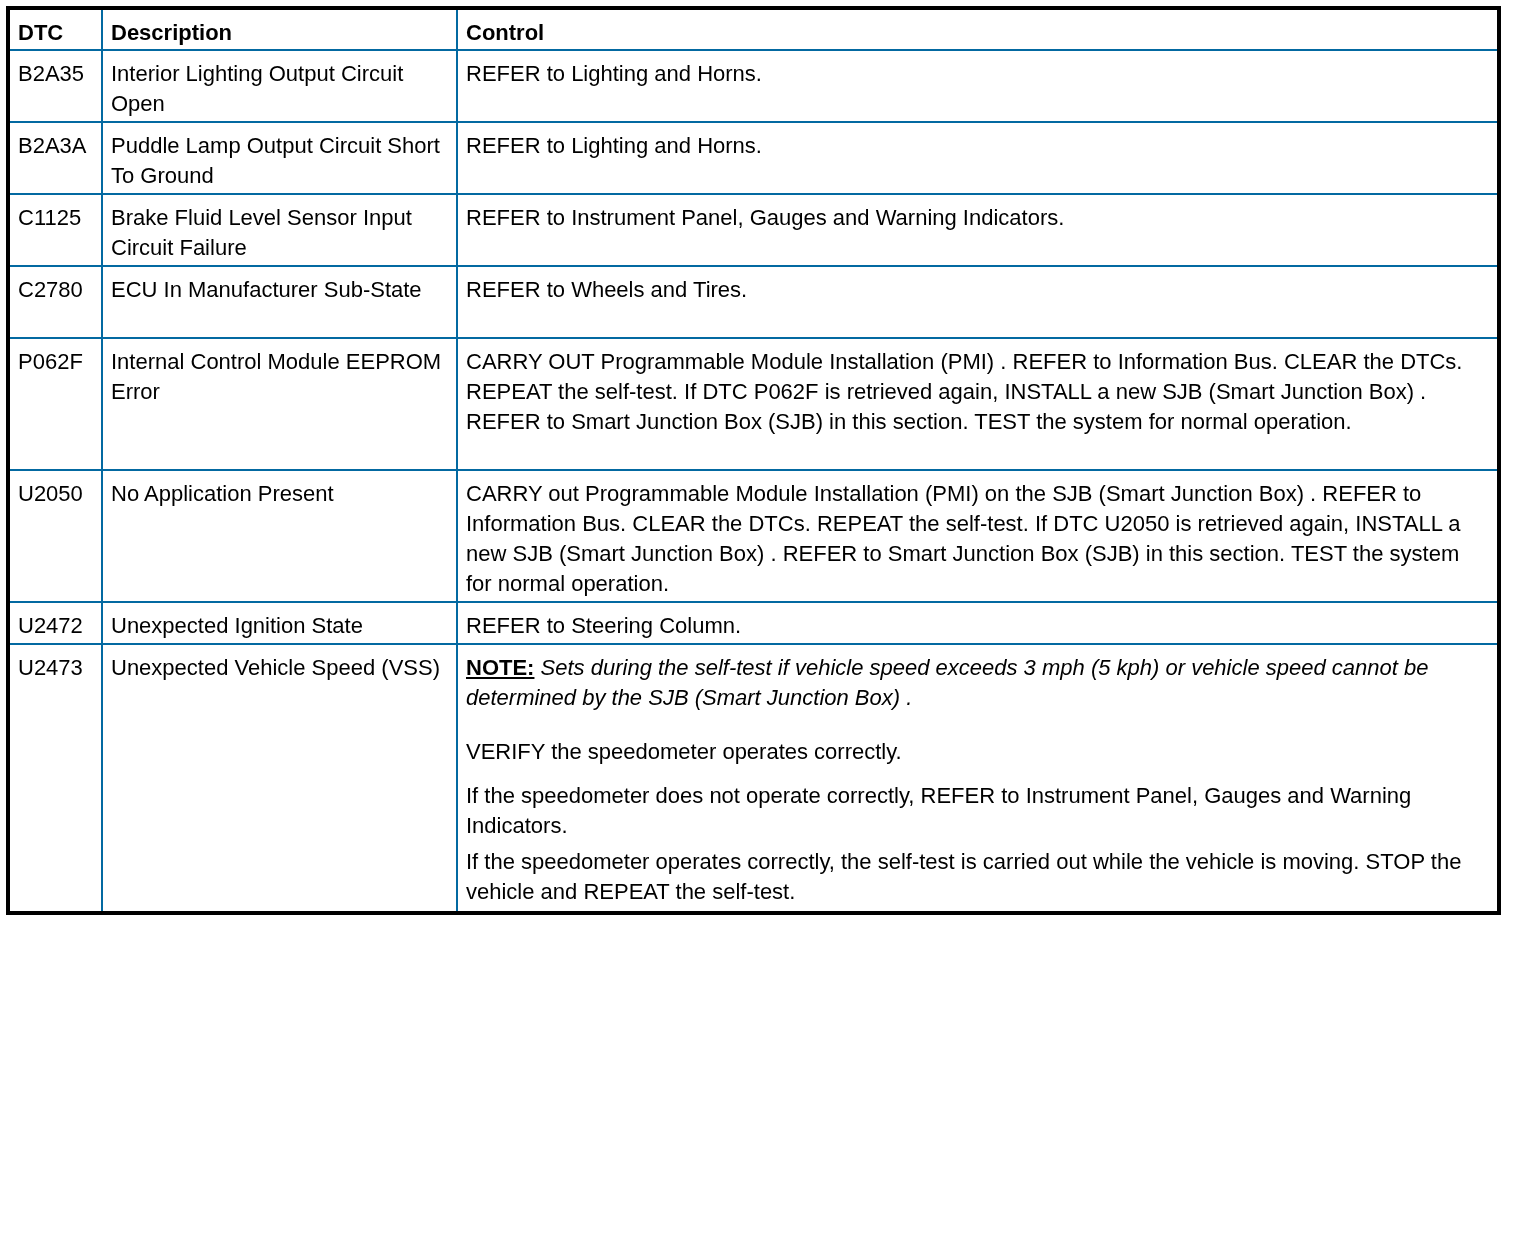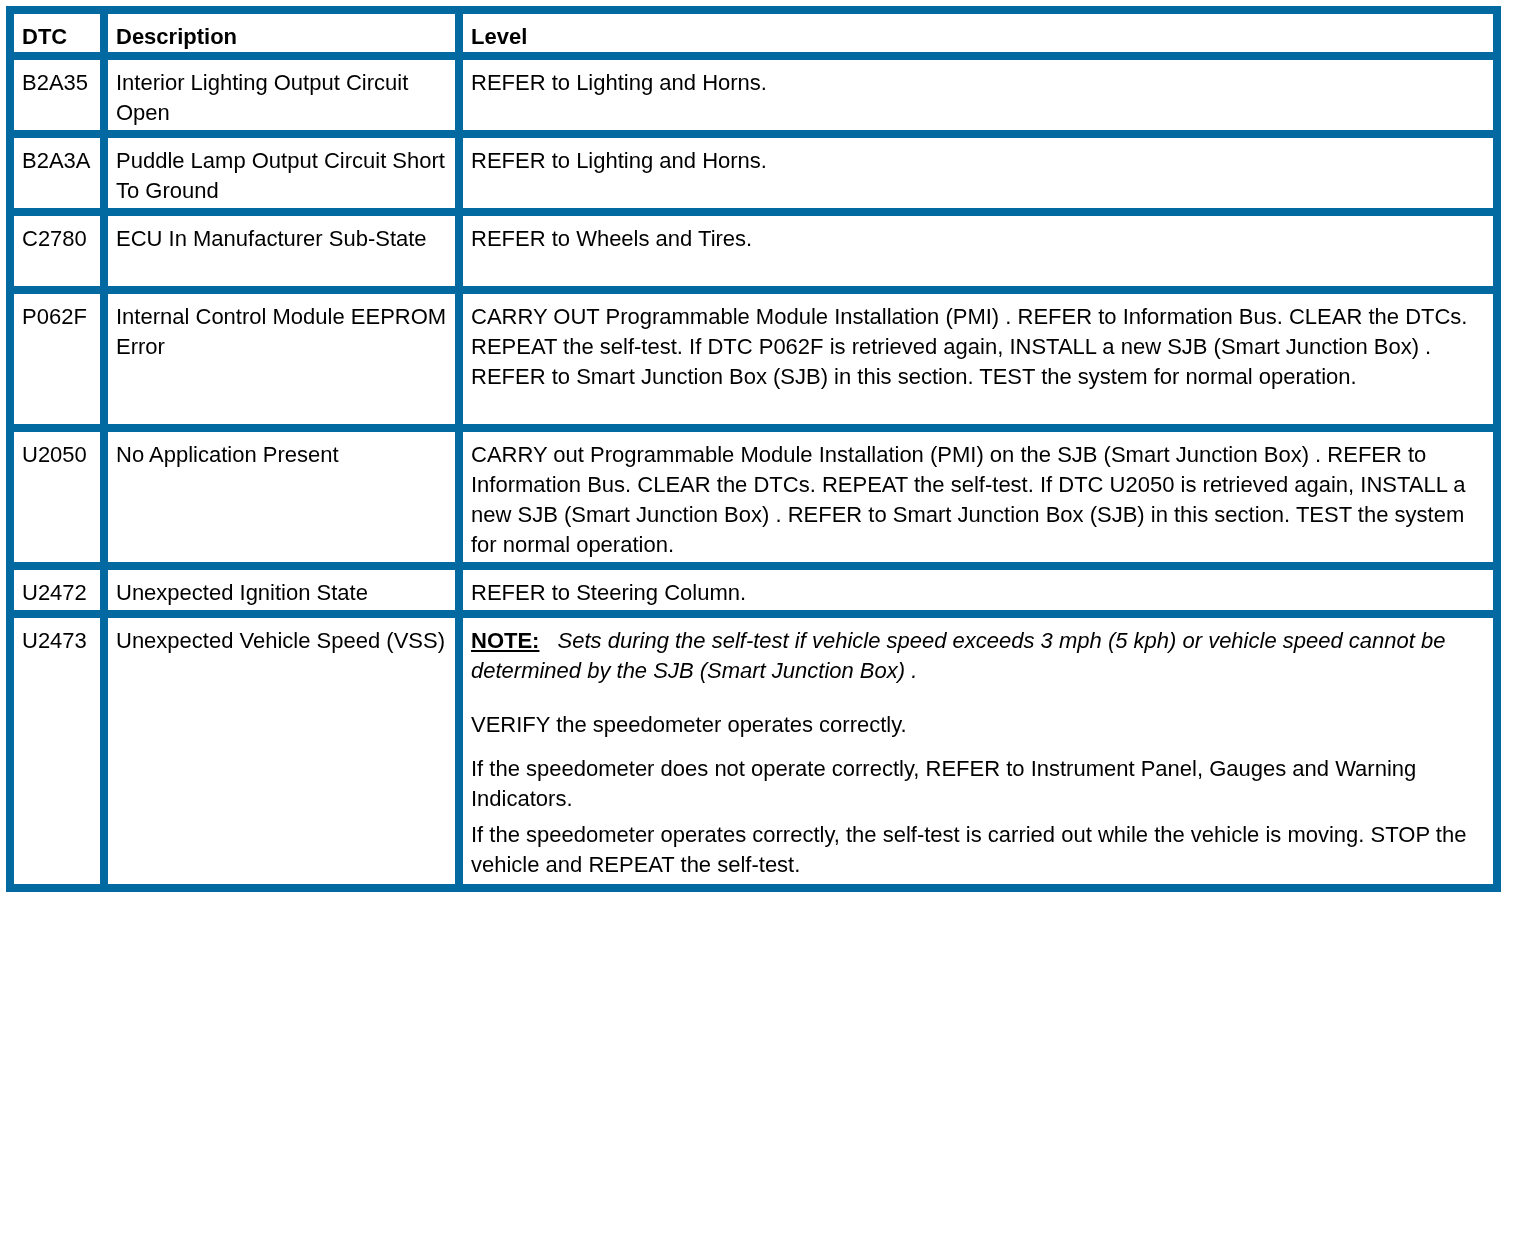--- a/index.html
+++ b/index.html
@@ -18,21 +18,21 @@
   .table {
     position: absolute;
     left: 6px;
     top: 6px;
     width: 1495px;
     border: 4px solid #000;
     border-collapse: collapse;
     table-layout: fixed;
   }
   .table td, .table th {
-    border: 8px solid #0369a1;
+    border: 2px solid #0369a1;
     vertical-align: top;
     font-size: 22px;
     line-height: 30px;
     text-align: left;
     padding: 0 8px;
   }
   .table th {
     font-weight: bold;
     height: 42px;
     padding-top: 8px;
@@ -46,49 +46,54 @@
   col.c-desc { width: 355px; }
   col.c-action { width: auto; }
   .row-2 td { height: 62px; }
   .row-1 td { height: 32px; }
   .row-3 td { height: 92px; }
   .row-4 td { height: 122px; }
   .para { margin: 0; }
   .para + .para { margin-top: 4px; }
   .para.gap { margin-top: 24px; }
   .note-label { font-weight: bold; text-decoration: underline; }
-  .note-text { font-style: italic; margin-left: 12px; }
+  .note-text { font-style: italic; }
   .action-last td { padding-bottom: 4px; }
 </style>
 </head>
 <body>
 
 <table class="table">
   <colgroup>
     <col class="c-dtc">
     <col class="c-desc">
     <col class="c-action">
   </colgroup>
   <thead>
     <tr>
       <th>DTC</th>
       <th>Description</th>
-      <th>Level</th>
+      <th>Control</th>
     </tr>
   </thead>
   <tbody>
     <tr class="row-2">
       <td>B2A35</td>
       <td>Interior Lighting Output Circuit Open</td>
       <td>REFER to Lighting and Horns.</td>
     </tr>
     <tr class="row-2">
       <td>B2A3A</td>
       <td>Puddle Lamp Output Circuit Short To Ground</td>
       <td>REFER to Lighting and Horns.</td>
+    </tr>
+    <tr class="row-2">
+      <td>C1125</td>
+      <td>Brake Fluid Level Sensor Input Circuit Failure</td>
+      <td>REFER to Instrument Panel, Gauges and Warning  Indicators.</td>
     </tr>
     <tr class="row-2">
       <td>C2780</td>
       <td>ECU In Manufacturer Sub-State</td>
       <td>REFER to Wheels and Tires.</td>
     </tr>
     <tr class="row-4">
       <td>P062F</td>
       <td>Internal Control Module EEPROM Error</td>
       <td>CARRY OUT Programmable Module Installation (PMI) . REFER to Information Bus. CLEAR the DTCs. REPEAT the self-test. If DTC P062F is retrieved again, INSTALL a new SJB (Smart Junction Box) . REFER to Smart Junction Box (SJB) in this section. TEST the system for normal operation.</td>

